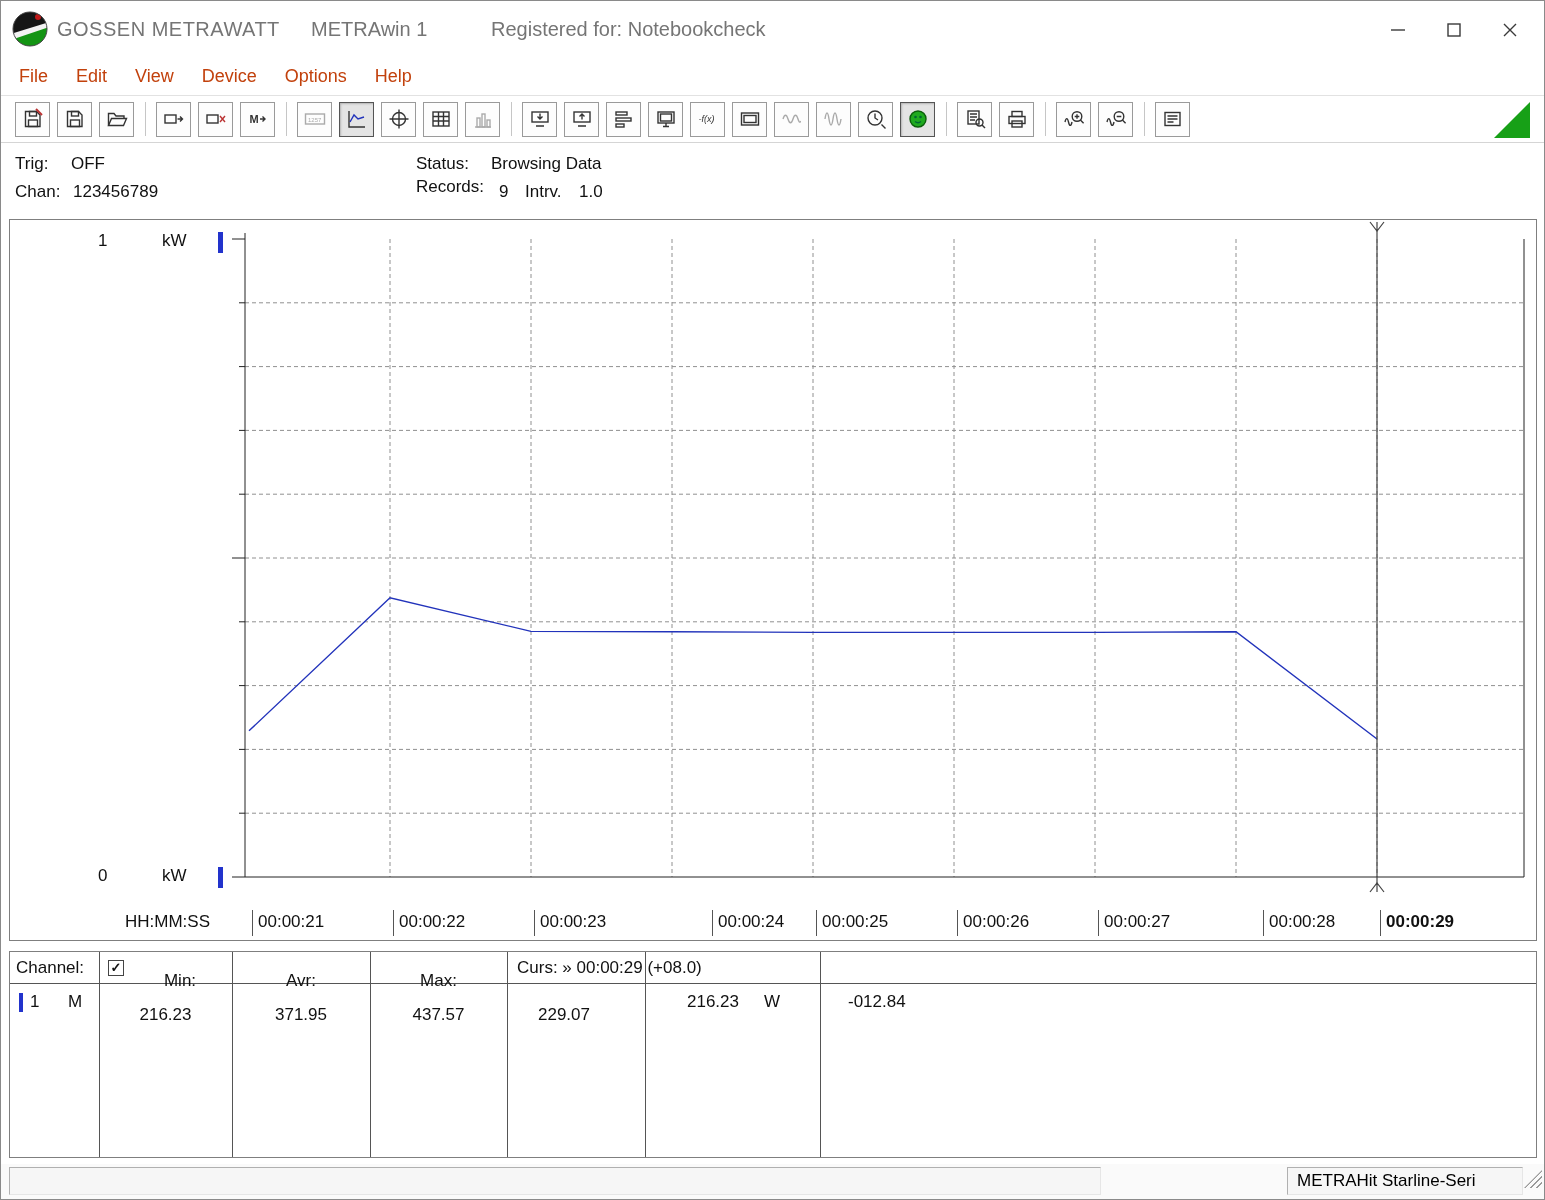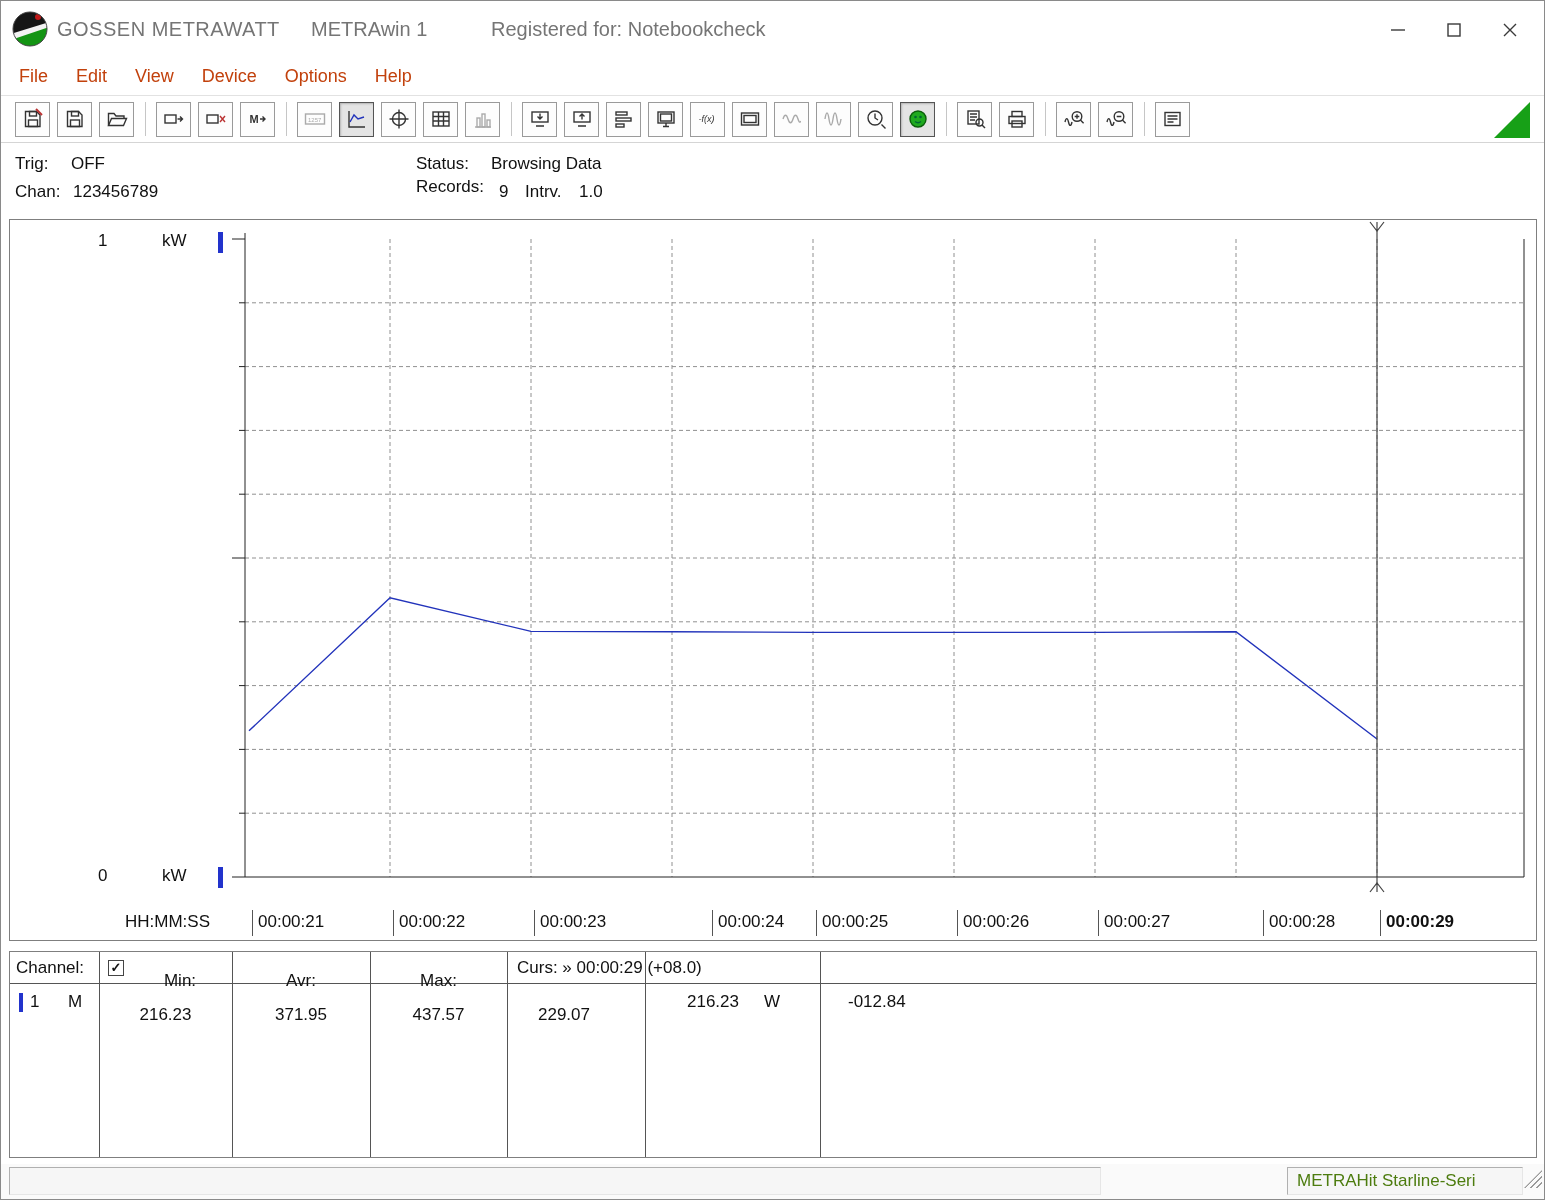--- a/index.html
+++ b/index.html
@@ -67,21 +67,21 @@
   .center { text-align:center;margin-top:13px; }
   .hdr-check { position:absolute; left:98px; top:8px; width:16px; height:16px; border:1px solid #444;
                background:#fff; font-size:13px; line-height:14px; text-align:center; font-weight:bold; }
   .rowmark { position:absolute; left:9px; top:41px; width:4px; height:19px; background:#2233cc; }
 
   
   .statusbar { position:absolute; left:0; top:1163px; width:100%; height:36px; background:#fafafa; }
   .sb-panel { position:absolute; top:3px; height:28px; background:#f6f6f6;
               border:1px solid #b0b0b0; border-right-color:#e6e6e6; border-bottom-color:#e6e6e6; }
   .sb-left { left:8px; width:1092px; }
-  .sb-right { left:1286px; width:236px; font-size:17px; line-height:26px; padding-left:9px; color:#4d7c0f; white-space:nowrap; }
+  .sb-right { left:1286px; width:236px; font-size:17px; line-height:26px; padding-left:9px; color:#000000; white-space:nowrap; }
   .grip { position:absolute; right:2px; top:6px; width:18px; height:18px;
           background:repeating-linear-gradient(135deg, transparent 0 3px, #9a9a9a 3px 4.5px);
           clip-path:polygon(100% 0, 100% 100%, 0 100%); }
 </style>
 </head>
 <body>
 
 <div class="window">
 
   <div class="titlebar">

